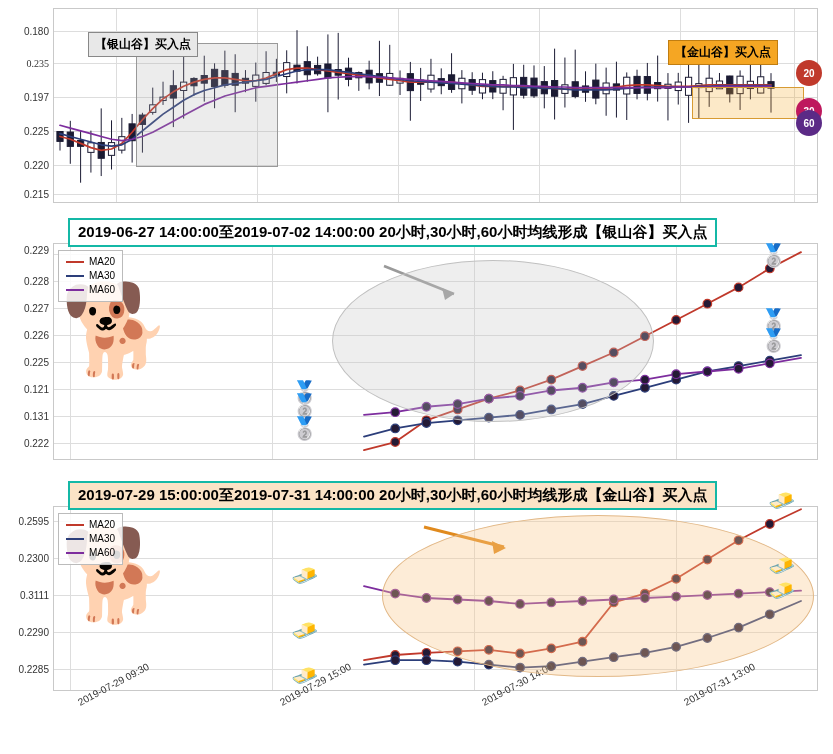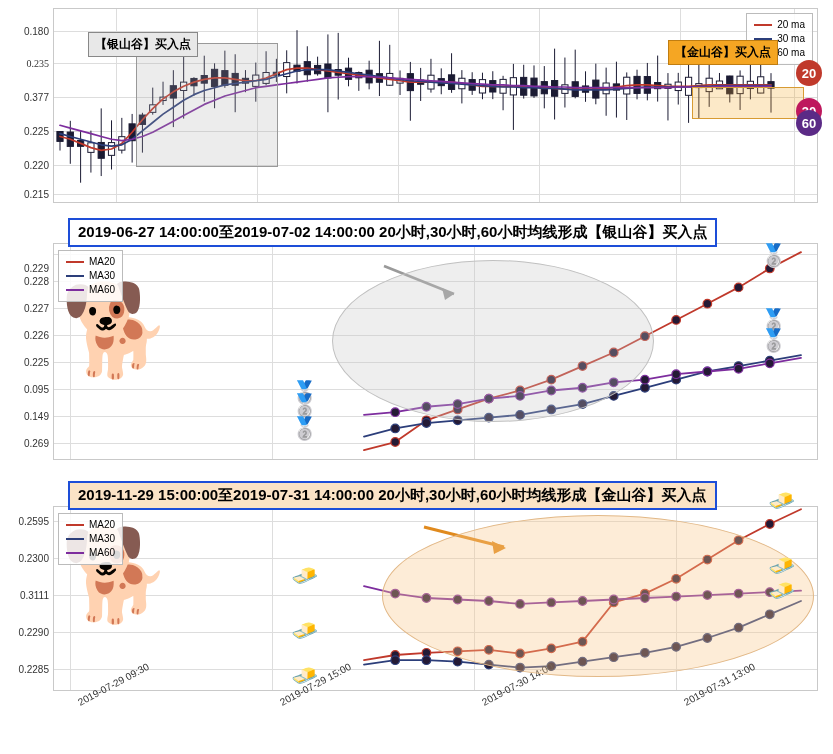--- a/index.html
+++ b/index.html
@@ -15,36 +15,36 @@
   .xtick{position:absolute;top:100%;margin-top:8px;font-size:10px;color:#333;
          white-space:nowrap;transform-origin:left top;transform:rotate(-28deg);}
 
   
   .legend{position:absolute;background:rgba(255,255,255,0.85);border:1px solid #bbb;
           padding:4px 7px;font-size:10px;line-height:14px;z-index:7;}
   .legend .row{display:flex;align-items:center;gap:5px;white-space:nowrap;}
   .legend .swatch{display:inline-block;width:18px;height:2px;}
 
   
-  .bigtitle{position:absolute;border:2px solid #1d4ed8;background:#ffffff;
+  .bigtitle{position:absolute;border:2px solid #14b8a6;background:#ffffff;
             font-size:15px;font-weight:bold;color:#000;padding:3px 8px;z-index:9;white-space:nowrap;}
   .bigtitle.gold{background:#fbe3c6;}
 
   
   .anno{position:absolute;font-size:12px;font-weight:bold;padding:3px 6px;border:1px solid #888;z-index:8;white-space:nowrap;}
   .anno.silver{background:#e8e8e8;color:#000;}
   .anno.gold{background:#f5a623;color:#000;border-color:#c07d11;}
 
   .hilite{position:absolute;z-index:2;}
   .hilite.silver{background:rgba(170,170,170,0.22);border:1px solid #999;}
   .hilite.gold{background:rgba(245,166,35,0.25);border:1px solid #d79b33;}
 
   
   .ma-badge{position:absolute;width:26px;height:26px;border-radius:50%;
-            color:#fff;font-size:13px;font-weight:bold;display:flex;align-items:center;
+            color:#fff;font-size:10px;font-weight:bold;display:flex;align-items:center;
             justify-content:center;z-index:10;}
 
   
   .ellipse{position:absolute;border-radius:50%;z-index:1;}
   .ellipse.silver{background:rgba(200,200,200,0.30);border:1px solid #c0c0c0;}
   .ellipse.gold{background:rgba(250,200,140,0.35);border:1px solid #e2b887;}
 
   
   .sticker{position:absolute;z-index:6;line-height:1;}
   .dog-silver{font-size:90px;}
@@ -56,21 +56,21 @@
 </style>
 </head>
 <body>
 
 <div class="page nosel">
 
   <div class="plotarea" id="top-plot" style="left:53px;top:8px;width:765px;height:195px;">
 
     <div class="ytick" style="top:22px;">0.180</div>
     <div class="ytick" style="top:54px;font-family:Liberation Serif, serif;">0.235</div>
-    <div class="ytick" style="top:88px;">0.377</div>
+    <div class="ytick" style="top:88px;">0.197</div>
     <div class="ytick" style="top:122px;">0.225</div>
     <div class="ytick" style="top:156px;">0.220</div>
     <div class="ytick" style="top:185px;">0.215</div>
 
     <div class="grid-h" style="top:22px;"></div>
     <div class="grid-h" style="top:54px;"></div>
     <div class="grid-h" style="top:88px;"></div>
     <div class="grid-h" style="top:122px;"></div>
     <div class="grid-h" style="top:156px;"></div>
     <div class="grid-h" style="top:185px;"></div>
@@ -224,55 +224,41 @@
         <rect x="693.2913043478261" y="72.28059229864787" width="6.2" height="7.260243974132749" fill="#ffffff" stroke="#1b1b33" stroke-width="1"></rect>
         <line x1="706.6956521739131" y1="38.44041356735019" x2="706.6956521739131" y2="84.2237918222957" stroke="#1b1b33" stroke-width="1"></line>
         <rect x="703.5956521739131" y="67.76833043981469" width="6.2" height="16.284767691799104" fill="#ffffff" stroke="#1b1b33" stroke-width="1"></rect>
         <line x1="717" y1="64.14434035208916" x2="717" y2="103.59506350668157" stroke="#1b1b33" stroke-width="1"></line>
         <rect x="713.9" y="72.64477834729566" width="6.2" height="6.531871876837172" fill="#1b1b33" stroke="#1b1b33" stroke-width="1"></rect>
         <path d="M6.00 127.45 L16.30 130.23 L26.61 134.41 L36.91 138.59 L47.22 141.37 L57.52 139.98 L67.83 134.41 L78.13 123.27 L88.43 110.73 L98.74 99.59 L109.04 89.84 L119.35 82.87 L129.65 77.30 L139.96 73.12 L150.26 70.34 L160.57 68.95 L170.87 68.95 L181.17 70.34 L191.48 71.73 L201.78 71.73 L212.09 68.95 L222.39 64.77 L232.70 60.59 L243.00 59.20 L253.30 59.20 L263.61 60.59 L273.91 61.98 L284.22 63.38 L294.52 64.77 L304.83 66.16 L315.13 67.55 L325.43 68.95 L335.74 70.34 L346.04 71.73 L356.35 73.12 L366.65 73.12 L376.96 73.12 L387.26 73.12 L397.57 73.12 L407.87 74.52 L418.17 75.91 L428.48 77.30 L438.78 77.30 L449.09 77.30 L459.39 77.30 L469.70 77.30 L480.00 78.00 L490.30 78.70 L500.61 79.39 L510.91 80.09 L521.22 80.09 L531.52 80.09 L541.83 80.09 L552.13 79.39 L562.43 78.00 L572.74 76.61 L583.04 75.91 L593.35 75.91 L603.65 76.61 L613.96 77.30 L624.26 77.30 L634.57 77.30 L644.87 76.61 L655.17 75.91 L665.48 75.91 L675.78 75.91 L686.09 75.91 L696.39 75.91 L706.70 75.91 L717.00 75.91" fill="none" stroke="#c0392b" stroke-width="1.7" stroke-linejoin="round" stroke-linecap="round"></path>
         <path d="M6.00 124.66 L16.30 127.45 L26.61 130.23 L36.91 133.02 L47.22 135.80 L57.52 137.20 L67.83 135.80 L78.13 130.23 L88.43 121.87 L98.74 113.52 L109.04 105.16 L119.35 98.20 L129.65 91.23 L139.96 85.66 L150.26 81.48 L160.57 78.70 L170.87 75.91 L181.17 74.52 L191.48 73.12 L201.78 71.73 L212.09 70.34 L222.39 67.55 L232.70 64.77 L243.00 61.98 L253.30 60.59 L263.61 60.59 L273.91 60.59 L284.22 61.98 L294.52 63.38 L304.83 64.77 L315.13 66.16 L325.43 67.55 L335.74 68.95 L346.04 70.34 L356.35 71.73 L366.65 72.43 L376.96 73.12 L387.26 73.82 L397.57 74.52 L407.87 75.21 L418.17 75.91 L428.48 76.61 L438.78 77.30 L449.09 78.00 L459.39 78.00 L469.70 78.70 L480.00 78.70 L490.30 79.39 L500.61 79.39 L510.91 80.09 L521.22 80.79 L531.52 80.79 L541.83 80.79 L552.13 80.79 L562.43 80.09 L572.74 79.39 L583.04 78.70 L593.35 78.00 L603.65 78.00 L613.96 78.00 L624.26 78.00 L634.57 78.00 L644.87 77.30 L655.17 77.30 L665.48 76.61 L675.78 76.61 L686.09 76.61 L696.39 76.61 L706.70 76.61 L717.00 76.61" fill="none" stroke="#2c3e7a" stroke-width="1.7" stroke-linejoin="round" stroke-linecap="round"></path>
         <path d="M6.00 116.30 L16.30 119.09 L26.61 121.87 L36.91 124.66 L47.22 127.45 L57.52 130.23 L67.83 131.63 L78.13 130.23 L88.43 127.45 L98.74 123.27 L109.04 117.70 L119.35 112.13 L129.65 106.55 L139.96 100.98 L150.26 95.41 L160.57 91.23 L170.87 87.05 L181.17 84.27 L191.48 81.48 L201.78 78.70 L212.09 77.30 L222.39 75.91 L232.70 74.52 L243.00 73.12 L253.30 71.73 L263.61 70.34 L273.91 68.95 L284.22 68.25 L294.52 67.55 L304.83 67.55 L315.13 67.55 L325.43 68.25 L335.74 68.95 L346.04 69.64 L356.35 70.34 L366.65 71.04 L376.96 71.73 L387.26 72.43 L397.57 73.12 L407.87 73.82 L418.17 74.52 L428.48 75.21 L438.78 75.91 L449.09 75.91 L459.39 76.61 L469.70 76.61 L480.00 77.30 L490.30 77.30 L500.61 78.00 L510.91 78.00 L521.22 78.70 L531.52 78.70 L541.83 78.70 L552.13 78.70 L562.43 78.70 L572.74 78.70 L583.04 78.70 L593.35 78.70 L603.65 78.70 L613.96 78.70 L624.26 78.00 L634.57 78.00 L644.87 78.00 L655.17 78.00 L665.48 77.30 L675.78 77.30 L686.09 77.30 L696.39 77.30 L706.70 77.30 L717.00 77.30" fill="none" stroke="#7d2d9e" stroke-width="1.7" stroke-linejoin="round" stroke-linecap="round"></path>
       </svg>
 
-    <div class="legend" style="right:4px;top:4px;">
-      <div class="row">
-        <span class="swatch" style="background:#c0392b"></span>
-        <span>20 ma</span>
-      </div>
-      <div class="row">
-        <span class="swatch" style="background:#2c3e7a"></span>
-        <span>30 ma</span>
-      </div>
-      <div class="row">
-        <span class="swatch" style="background:#7d2d9e"></span>
-        <span>60 ma</span>
-      </div>
-    </div>
   </div>
 
   <div class="anno gold" style="left:668px;top:40px;">【金山谷】买入点</div>
   <div class="anno silver" style="left:88px;top:32px;">【银山谷】买入点</div>
 
   <div class="ma-badge" style="left:796px;top:60px;background:#c0392b;">20</div>
   <div class="ma-badge" style="left:796px;top:98px;background:#be185d;">30</div>
   <div class="ma-badge" style="left:796px;top:110px;background:#5b2a86;">60</div>
 
   <div class="bigtitle" style="left:68px;top:218px;">2019-06-27 14:00:00至2019-07-02 14:00:00 20小时,30小时,60小时均线形成【银山谷】买入点</div>
 
   <div class="plotarea" id="mid-plot" style="left:53px;top:243px;width:765px;height:217px;">
 
-    <div class="ytick" style="top:24px;">0.229</div>
+    <div class="ytick" style="top:6px;">0.229</div>
     <div class="ytick" style="top:37px;">0.228</div>
     <div class="ytick" style="top:64px;">0.227</div>
     <div class="ytick" style="top:91px;">0.226</div>
     <div class="ytick" style="top:118px;">0.225</div>
-    <div class="ytick" style="top:145px;">0.095</div>
-    <div class="ytick" style="top:172px;">0.149</div>
-    <div class="ytick" style="top:199px;">0.269</div>
+    <div class="ytick" style="top:145px;">0.121</div>
+    <div class="ytick" style="top:172px;">0.131</div>
+    <div class="ytick" style="top:199px;">0.222</div>
 
     <div class="grid-h" style="top:10px;"></div>
     <div class="grid-h" style="top:37px;"></div>
     <div class="grid-h" style="top:64px;"></div>
     <div class="grid-h" style="top:91px;"></div>
     <div class="grid-h" style="top:118px;"></div>
     <div class="grid-h" style="top:145px;"></div>
     <div class="grid-h" style="top:172px;"></div>
     <div class="grid-h" style="top:199px;"></div>
     <div class="grid-v" style="left:16px;"></div>
@@ -347,21 +333,21 @@
 
   <div class="sticker dog-silver" style="left:60px;top:285px;">🐕</div>
 
   <div class="marker-emoji" style="left:291px;top:382px;">🥈</div>
   <div class="marker-emoji" style="left:291px;top:395px;">🥈</div>
   <div class="marker-emoji" style="left:291px;top:418px;">🥈</div>
   <div class="marker-emoji" style="left:760px;top:245px;">🥈</div>
   <div class="marker-emoji" style="left:760px;top:310px;">🥈</div>
   <div class="marker-emoji" style="left:760px;top:330px;">🥈</div>
 
-  <div class="bigtitle gold" style="left:68px;top:481px;">2019-11-29 15:00:00至2019-07-31 14:00:00 20小时,30小时,60小时均线形成【金山谷】买入点</div>
+  <div class="bigtitle gold" style="left:68px;top:481px;">2019-07-29 15:00:00至2019-07-31 14:00:00 20小时,30小时,60小时均线形成【金山谷】买入点</div>
 
   <div class="plotarea" id="bot-plot" style="left:53px;top:506px;width:765px;height:185px;">
 
     <div class="ytick" style="top:14px;">0.2595</div>
     <div class="ytick" style="top:51px;">0.2300</div>
     <div class="ytick" style="top:88px;">0.3111</div>
     <div class="ytick" style="top:125px;margin-left:45px;">0.2290</div>
     <div class="ytick" style="top:162px;">0.2285</div>
 
     <div class="grid-h" style="top:14px;"></div>

